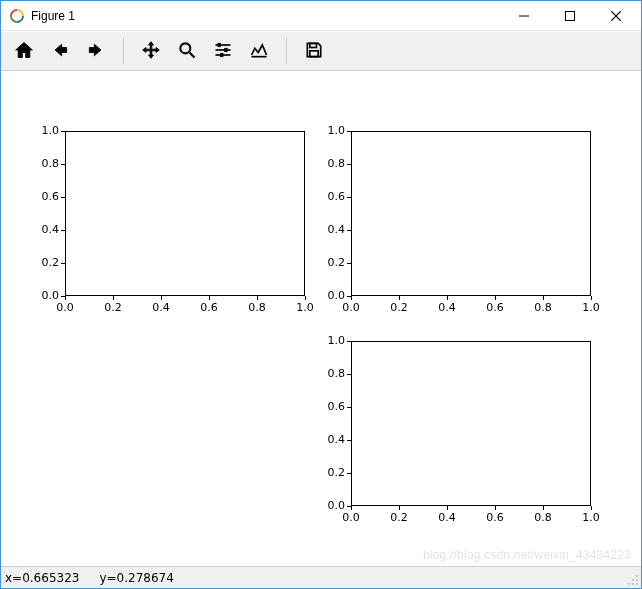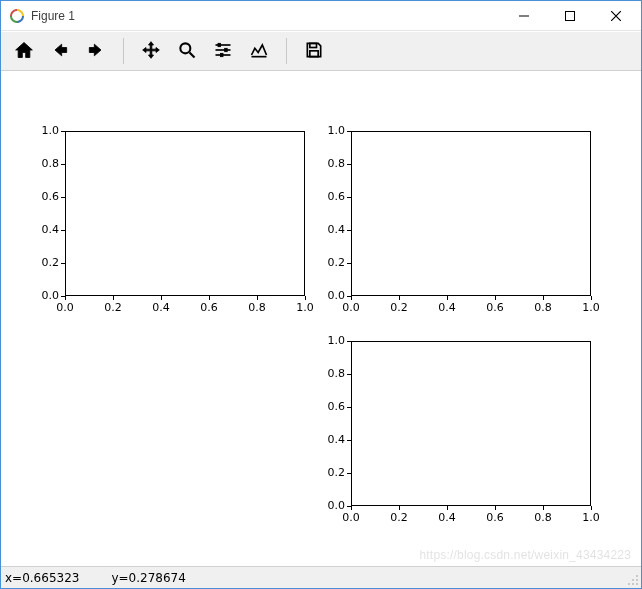--- a/index.html
+++ b/index.html
@@ -18,21 +18,21 @@
     height: 30px;
     background: #fff;
     display: flex; align-items: center;
     padding: 0 2px 0 8px;
     border-bottom: 1px solid #e5e5e5;
   }
   .titlebar .app-icon {
     width: 16px; height: 16px; margin-right: 6px;
     display: inline-flex; align-items: center; justify-content: center;
   }
-  .titlebar .title { flex: 0 0 auto; color: #404040; }
+  .titlebar .title { flex: 0 0 auto; color: #000000; }
   .titlebar .spacer { flex: 1; }
   .titlebar .win-btn {
     width: 46px; height: 30px;
     display: flex; align-items: center; justify-content: center;
     color: #000;
   }
 
   
   .toolbar {
     height: 40px;
@@ -89,21 +89,21 @@
     pointer-events: none;
   }
 
   
   .statusbar {
     height: 22px;
     background: #f0f0f0;
     border-top: 1px solid #d0d0d0;
     display: flex; align-items: center;
     padding: 0 4px;
-    gap: 32px;
+    gap: 20px;
     font-family: "DejaVu Sans", Arial, sans-serif;
     font-size: 12px;
     color: #000;
     position: relative;
   }
   .grip {
     position: absolute;
     right: 2px; bottom: 2px;
     width: 14px; height: 14px;
     opacity: 0.5;
@@ -205,21 +205,21 @@
       <svg viewBox="0 0 24 24">
           <path d="M4 4 H17 L20 7 V20 H4 Z" fill="none" stroke="#000" stroke-width="2"></path>
           <rect x="7" y="4" width="8" height="5" fill="none" stroke="#000" stroke-width="2"></rect>
           <rect x="7" y="13" width="10" height="7" fill="none" stroke="#000" stroke-width="2"></rect>
         </svg>
     </span>
   </div>
 </div>
 
 <div class="canvas" id="canvas">
-  <span class="watermark">https://blog.csdn.net/weixin_43434223</span>
+  <span class="watermark">blog://blog.csdn.net/weixin_43434223</span>
 <div class="plot" style="left: 64px; top: 60px; width: 240px; height: 165px;"></div>
     <div class="tick-mark" style="left: 60px; top: 225px; width: 4px; height: 1px;"></div>
     <div class="tick-label tick-y" style="left: 30px; top: 218px; width: 28px;">0.0</div>
     <div class="tick-mark" style="left: 60px; top: 192px; width: 4px; height: 1px;"></div>
     <div class="tick-label tick-y" style="left: 30px; top: 185px; width: 28px;">0.2</div>
     <div class="tick-mark" style="left: 60px; top: 159px; width: 4px; height: 1px;"></div>
     <div class="tick-label tick-y" style="left: 30px; top: 152px; width: 28px;">0.4</div>
     <div class="tick-mark" style="left: 60px; top: 126px; width: 4px; height: 1px;"></div>
     <div class="tick-label tick-y" style="left: 30px; top: 119px; width: 28px;">0.6</div>
     <div class="tick-mark" style="left: 60px; top: 93px; width: 4px; height: 1px;"></div>

